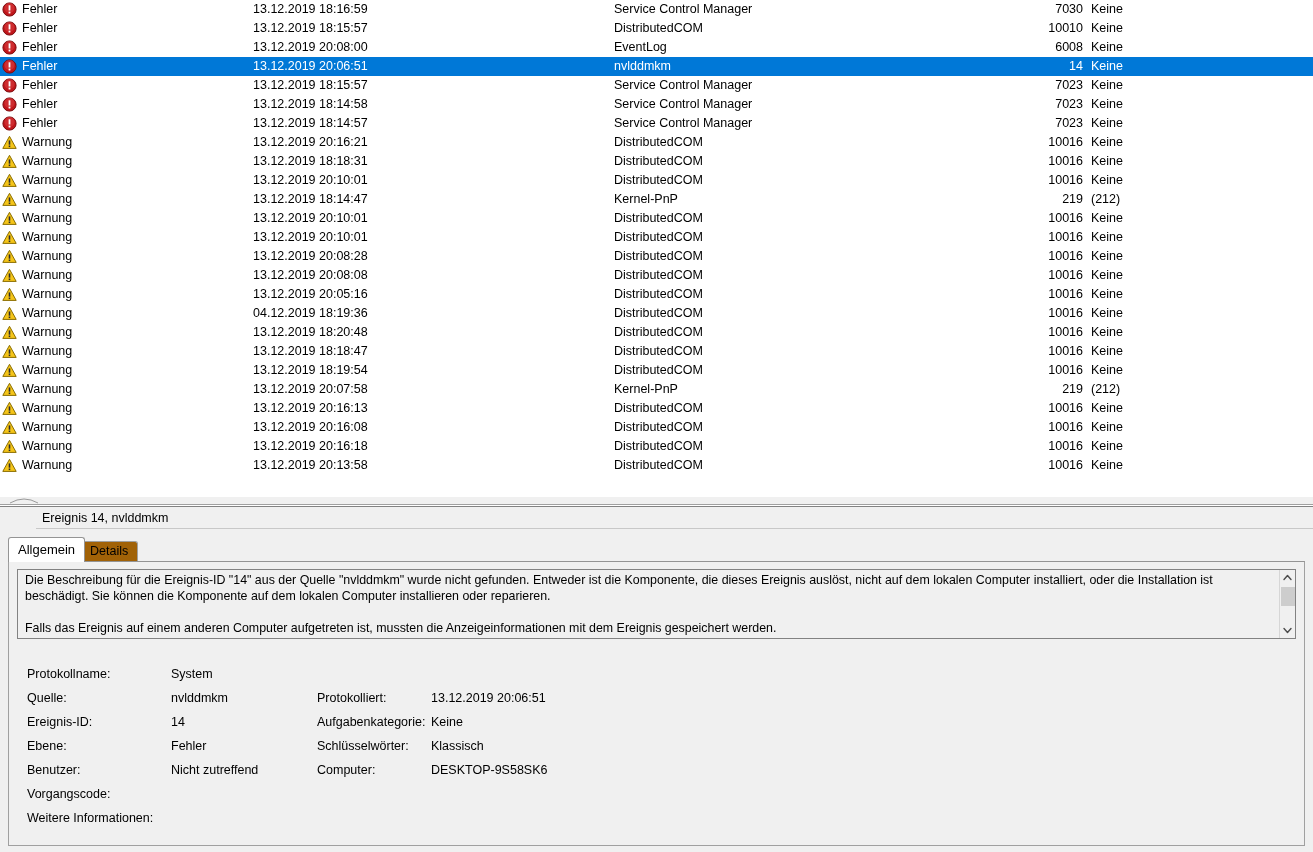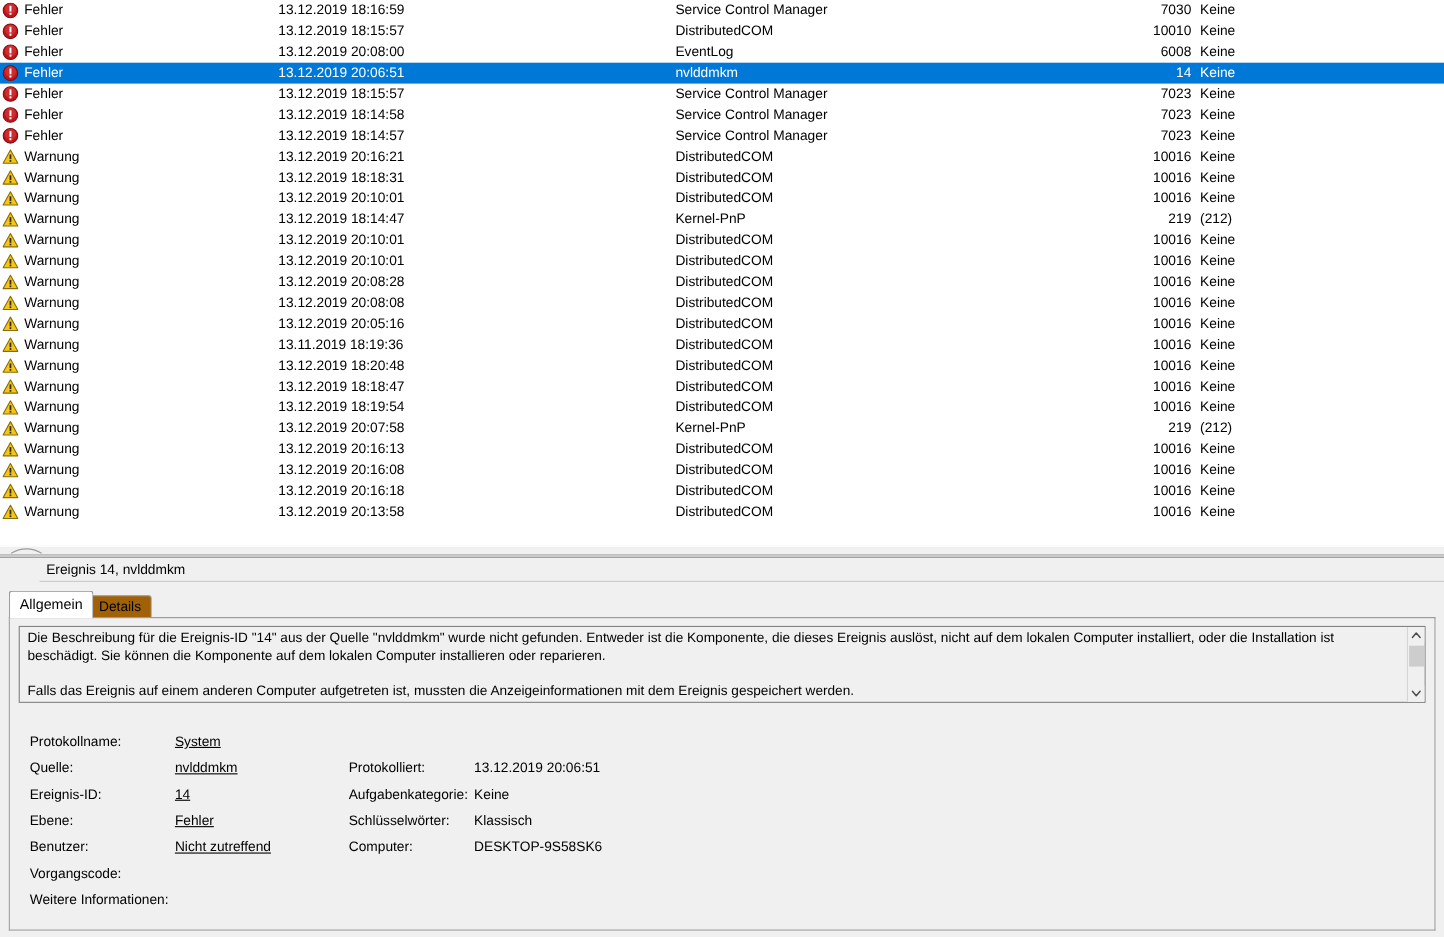--- a/index.html
+++ b/index.html
@@ -232,21 +232,21 @@
     top: 100px;
     width: 1260px;
     font-size: 12.5px;
   }
   .meta-row {
     position: relative;
     height: 24px;
     line-height: 24px;
   }
   .m-l1 { position: absolute; left: 8px;   top: 0; }
-  .m-v1 { position: absolute; left: 140px; top: 0; text-decoration: underline; }
+  .m-v1 { position: absolute; left: 152px; top: 0; }
   .m-l2 { position: absolute; left: 298px; top: 0; }
   .m-v2 { position: absolute; left: 412px; top: 0; }
   .m-link {
     position: absolute;
     left: 140px;
     top: 0;
     color: #0000ee;
     text-decoration: underline;
     cursor: pointer;
     margin-top: 48px;
@@ -523,21 +523,21 @@
       <div class="c-level">
         <span class="icon">
           <svg width="15" height="15" viewBox="0 0 15 15">
             <path d="M7.5 1.3 L14.2 13.4 L0.8 13.4 Z" fill="#f5c518" stroke="#8a6d00" stroke-width="1" stroke-linejoin="round"></path>
             <rect x="6.7" y="5.4" width="1.6" height="4.3" fill="#2b2b2b"></rect>
             <rect x="6.7" y="10.5" width="1.6" height="1.6" fill="#2b2b2b"></rect>
           </svg>
         </span>
         <span class="lvl-text">Warnung</span>
       </div>
-      <div class="c-date">13.11.2019 18:19:36</div>
+      <div class="c-date">04.12.2019 18:19:36</div>
       <div class="c-source">DistributedCOM</div>
       <div class="c-eventid">10016</div>
       <div class="c-category">Keine</div>
     </div>
     <div class="ev-row">
       <div class="c-level">
         <span class="icon">
           <svg width="15" height="15" viewBox="0 0 15 15">
             <path d="M7.5 1.3 L14.2 13.4 L0.8 13.4 Z" fill="#f5c518" stroke="#8a6d00" stroke-width="1" stroke-linejoin="round"></path>
             <rect x="6.7" y="5.4" width="1.6" height="4.3" fill="#2b2b2b"></rect>

